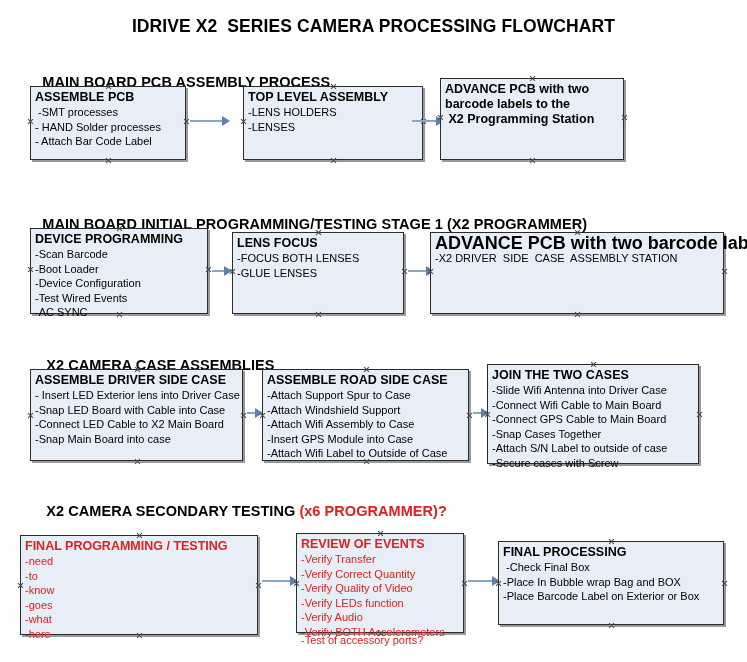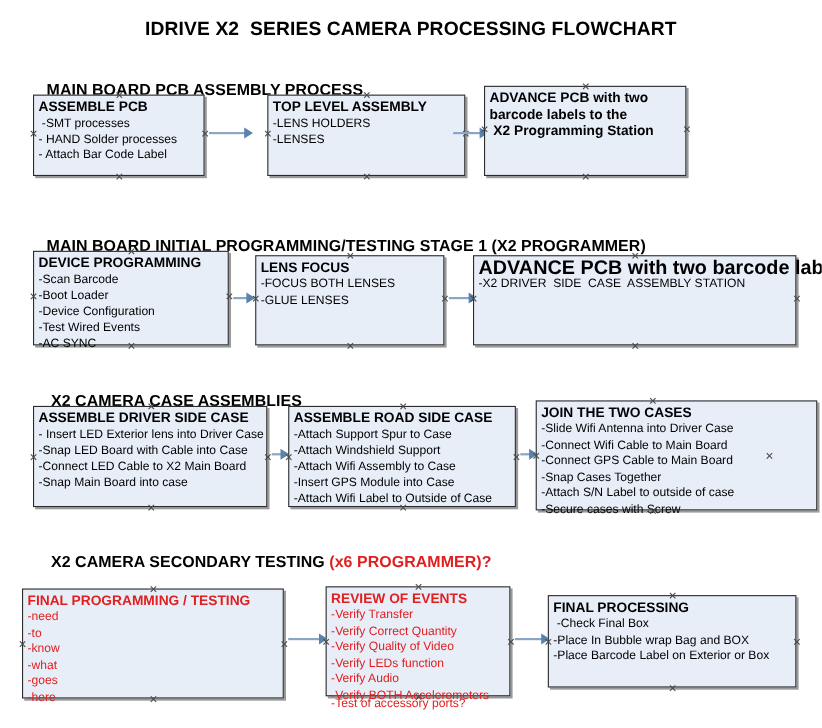--- a/index.html
+++ b/index.html
@@ -234,21 +234,21 @@
     <div class="n-line">-Attach Wifi Label to Outside of Case</div>
     <span class="handle" style="left:-4px; top:42px;"></span>
     <span class="handle" style="left:100px; top:-4px;"></span>
     <span class="handle" style="left:100px; top:88px;"></span>
     <span class="handle" style="left:203px; top:42px;"></span>
   </div>
 
   <div class="conn" style="left:473px; top:412px; width:12px;"></div>
   <div class="arrow" style="left:481px; top:408px;"></div>
 
-  <div class="node" style="left:487px; top:364px; width:256px; height:100px;">
+  <div class="node" style="left:487px; top:364px; width:212px; height:100px;">
     <div class="n-title">JOIN THE TWO CASES</div>
     <div class="n-line">-Slide Wifi Antenna into Driver Case</div>
     <div class="n-line">-Connect Wifi Cable to Main Board</div>
     <div class="n-line">-Connect GPS Cable to Main Board</div>
     <div class="n-line">-Snap Cases Together</div>
     <div class="n-line">-Attach S/N Label to outside of case</div>
     <div class="n-line">-Secure cases with Screw</div>
     <span class="handle" style="left:-4px; top:46px;"></span>
     <span class="handle" style="left:102px; top:-4px;"></span>
     <span class="handle" style="left:102px; top:96px;"></span>
@@ -257,22 +257,22 @@
 
   <div class="section-title" style="left:30px; top:487px;">
     <span>X2 CAMERA SECONDARY TESTING </span><span class="red">(x6 PROGRAMMER)?</span>
   </div>
 
   <div class="node red" style="left:20px; top:535px; width:238px; height:100px;">
     <div class="n-title">FINAL PROGRAMMING / TESTING</div>
     <div class="n-line">-need</div>
     <div class="n-line">-to</div>
     <div class="n-line">-know</div>
+    <div class="n-line">-goes</div>
     <div class="n-line">-what</div>
-    <div class="n-line">-goes</div>
     <div class="n-line">-here</div>
     <span class="handle" style="left:-4px; top:46px;"></span>
     <span class="handle" style="left:115px; top:-4px;"></span>
     <span class="handle" style="left:115px; top:96px;"></span>
     <span class="handle" style="left:234px; top:46px;"></span>
   </div>
 
   <div class="conn" style="left:262px; top:580px; width:32px;"></div>
   <div class="arrow" style="left:290px; top:576px;"></div>
 

